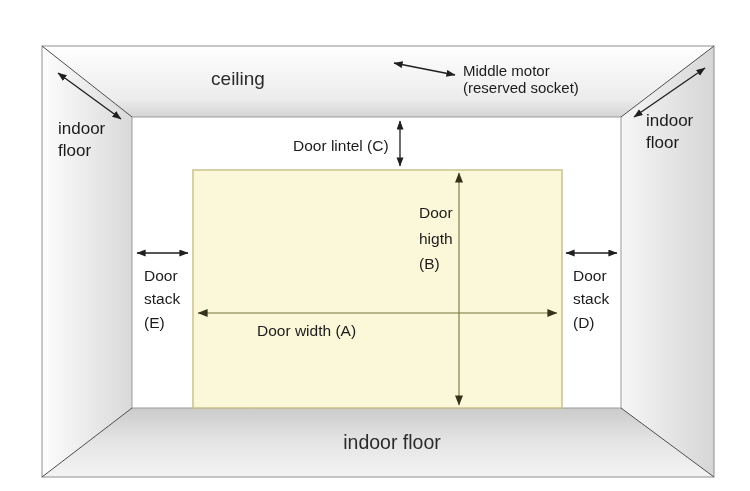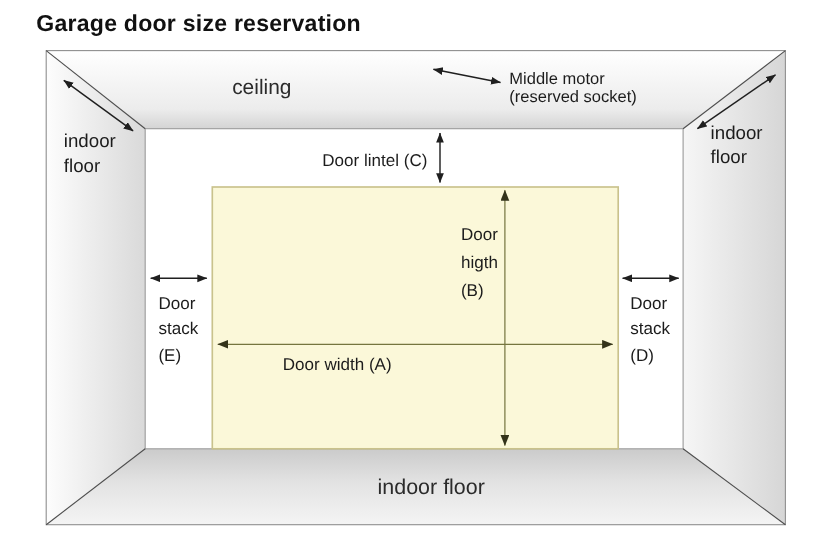--- a/index.html
+++ b/index.html
@@ -16,21 +16,20 @@
   .s155{font-size:15.5px;}
   .wall-line{stroke:#8f8f8f;stroke-width:1;fill:none;}
   .corner{stroke:#4d4d4d;stroke-width:1;}
   .ann{stroke-width:1.3;fill:none;}
   .dim{stroke-width:1.1;fill:none;}
 </style>
 </head>
 <body>
 
 <div class="page">
-  <h1 class="title">Garage door size reservation</h1>
 
   <svg width="750" height="491" viewBox="0 0 750 491">
     <defs>
       <linearGradient id="gCeil" x1="0" y1="0" x2="0" y2="1">
         <stop offset="0" stop-color="#ffffff"></stop>
           <stop offset="0.75" stop-color="#ececec"></stop>
           <stop offset="1" stop-color="#d4d4d4"></stop>
       </linearGradient>
       <linearGradient id="gFloor" x1="0" y1="0" x2="0" y2="1">
         <stop offset="0" stop-color="#cbcbcb"></stop>

